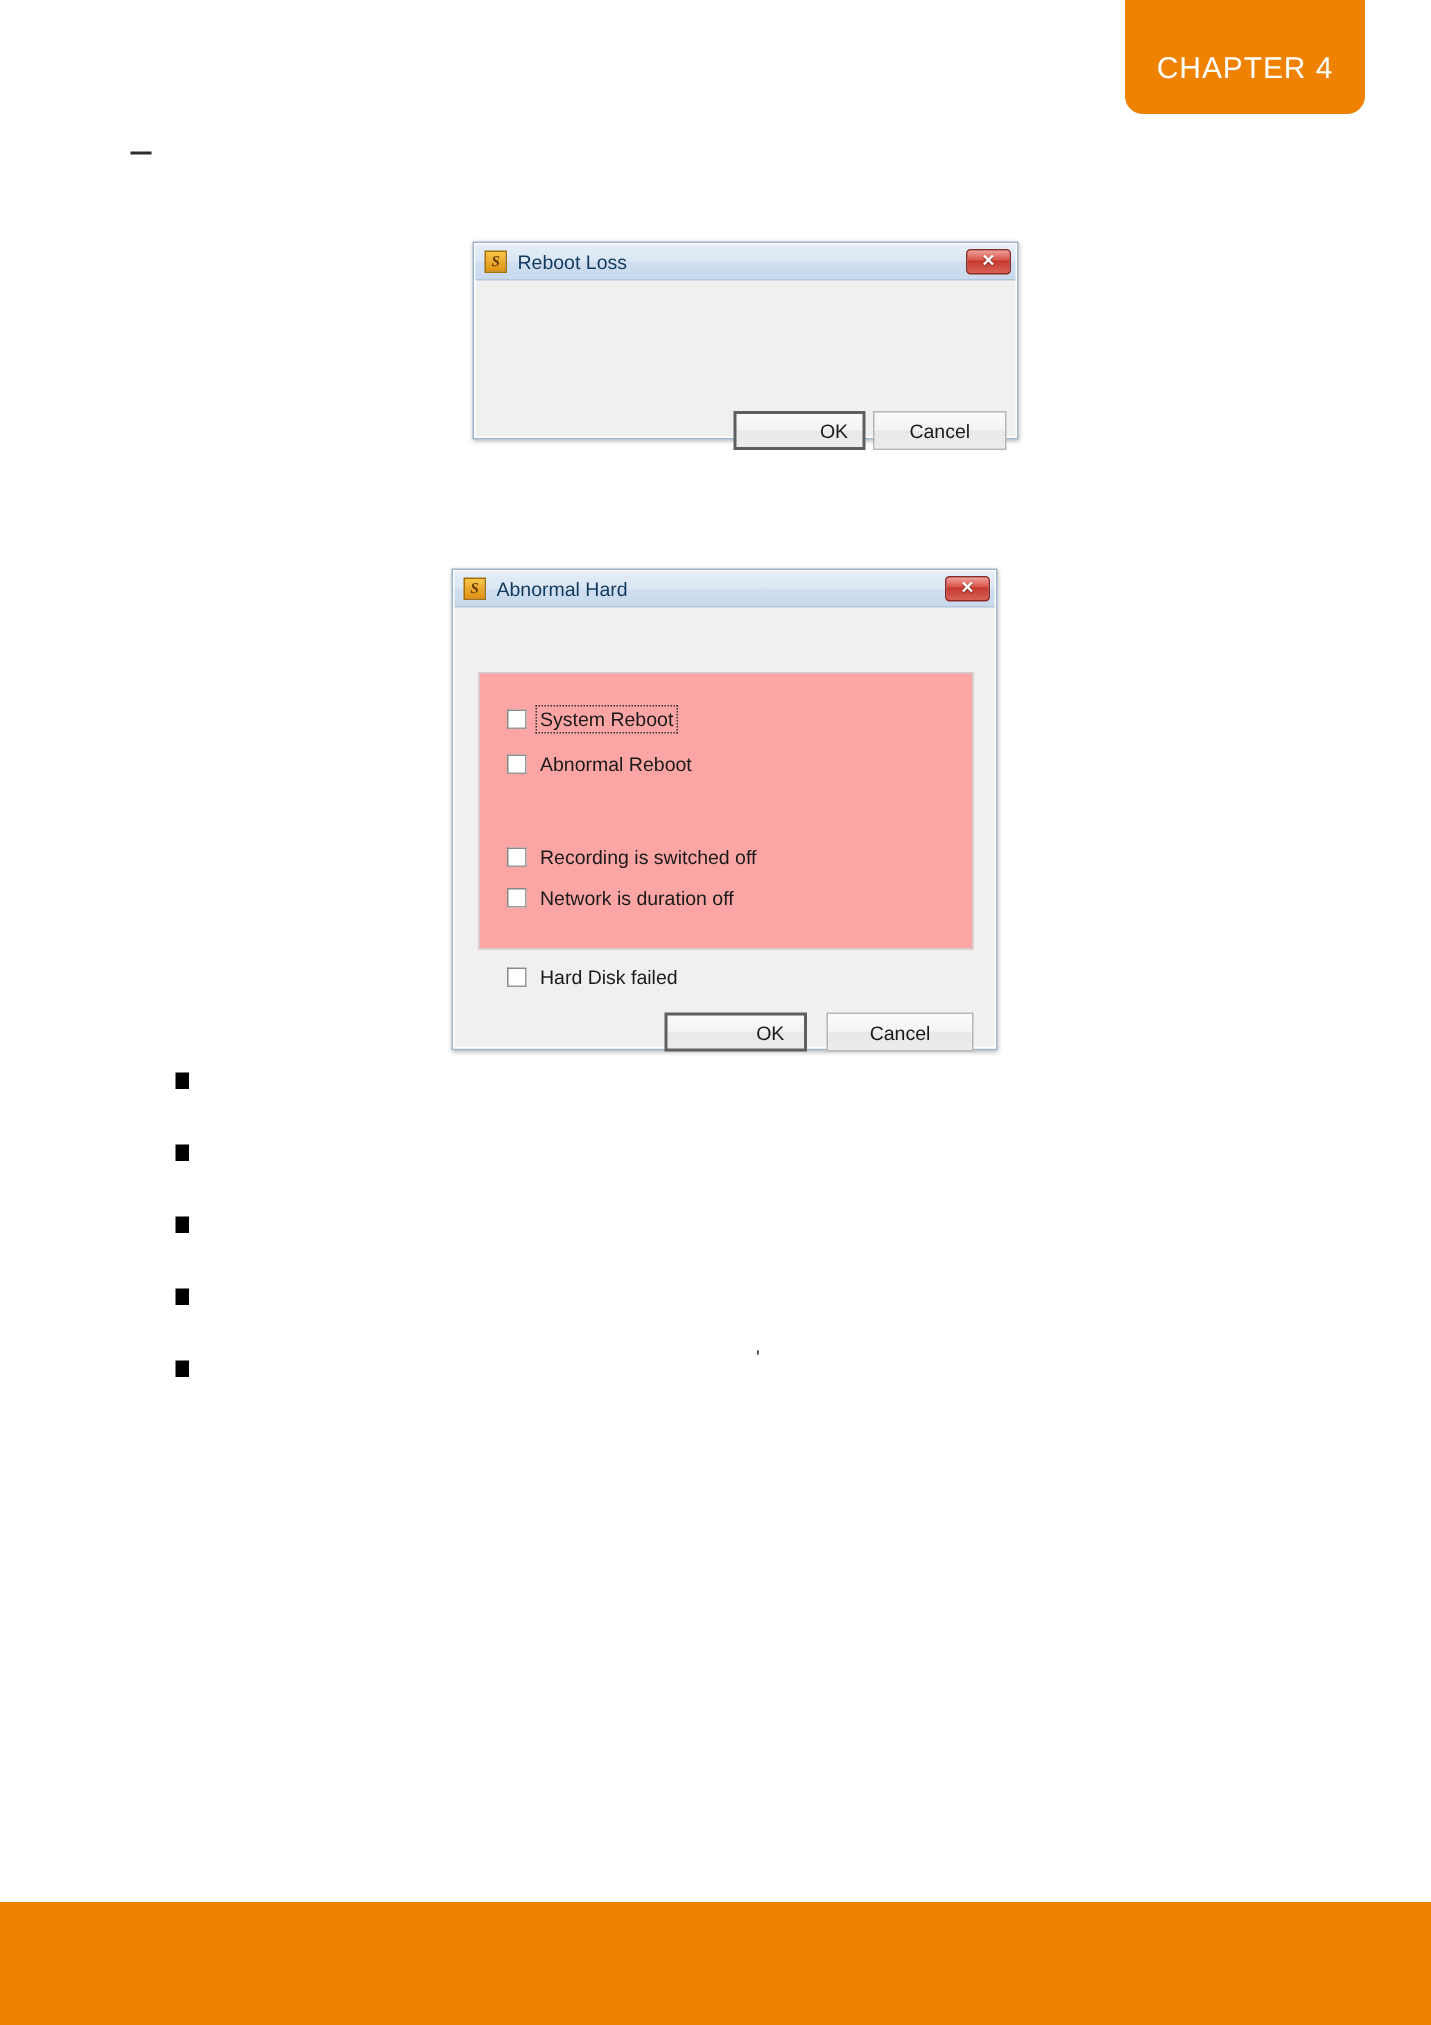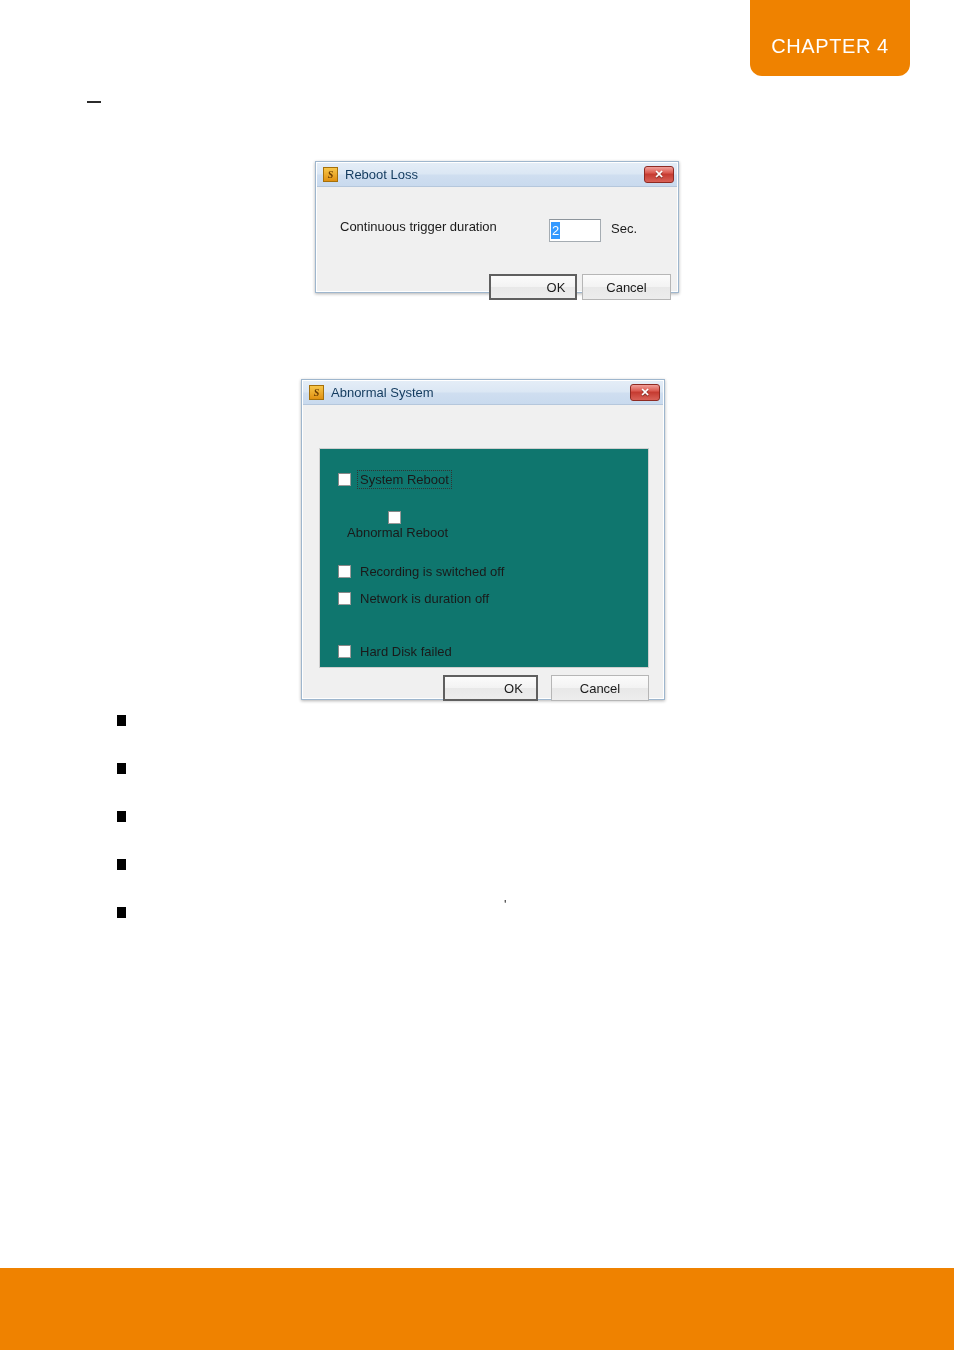--- a/index.html
+++ b/index.html
@@ -244,23 +244,23 @@
     left: 301px;
     top: 379px;
     width: 364px;
     height: 321px;
   }
   .groupbox {
     position: absolute;
     left: 16px;
     top: 43px;
     width: 330px;
-    height: 220px;
+    height: 185px;
     border: 1px solid #cfcfcf;
-    background: #0f766e;
+    background: #fca5a5;
     box-sizing: border-box;
   }
   .cb-row {
     position: absolute;
     left: 18px;
     display: flex;
     align-items: center;
     height: 16px;
   }
   .cb-box {
@@ -311,53 +311,46 @@
 <div class="dlg" id="dlg-video-loss">
   <div class="dlg-inner">
 
     <div class="titlebar">
       <span class="title-icon">S</span>
       <span class="title-text">Reboot Loss</span>
       <span class="close-btn">✕</span>
     </div>
 
     <div class="dlg-body">
-      <div class="vl-row">
-        <span class="vl-label">Continuous trigger duration</span>
-        <span class="vl-input">
-          <span class="vl-input-sel">2</span>
-        </span>
-        <span class="vl-unit">Sec.</span>
-      </div>
 
       <span class="btn default btn-ok">OK</span>
       <span class="btn btn-cancel">Cancel</span>
     </div>
 
   </div>
 </div>
 
 <div class="dlg" id="dlg-abnormal-event">
   <div class="dlg-inner">
 
     <div class="titlebar">
       <span class="title-icon">S</span>
-      <span class="title-text">Abnormal System</span>
+      <span class="title-text">Abnormal Hard</span>
       <span class="close-btn">✕</span>
     </div>
 
     <div class="dlg-body">
       <div class="groupbox">
 
         <div class="cb-row focused" style="top:22px;">
           <span class="cb-box"></span>
           <span class="cb-label">System Reboot</span>
         </div>
 
-        <div class="cb-row" style="top:62px;flex-direction:column;">
+        <div class="cb-row" style="top:52px;">
           <span class="cb-box"></span>
           <span class="cb-label">Abnormal Reboot</span>
         </div>
 
         <div class="cb-row" style="top:114px;">
           <span class="cb-box"></span>
           <span class="cb-label">Recording is switched off</span>
         </div>
 
         <div class="cb-row" style="top:141px;">

